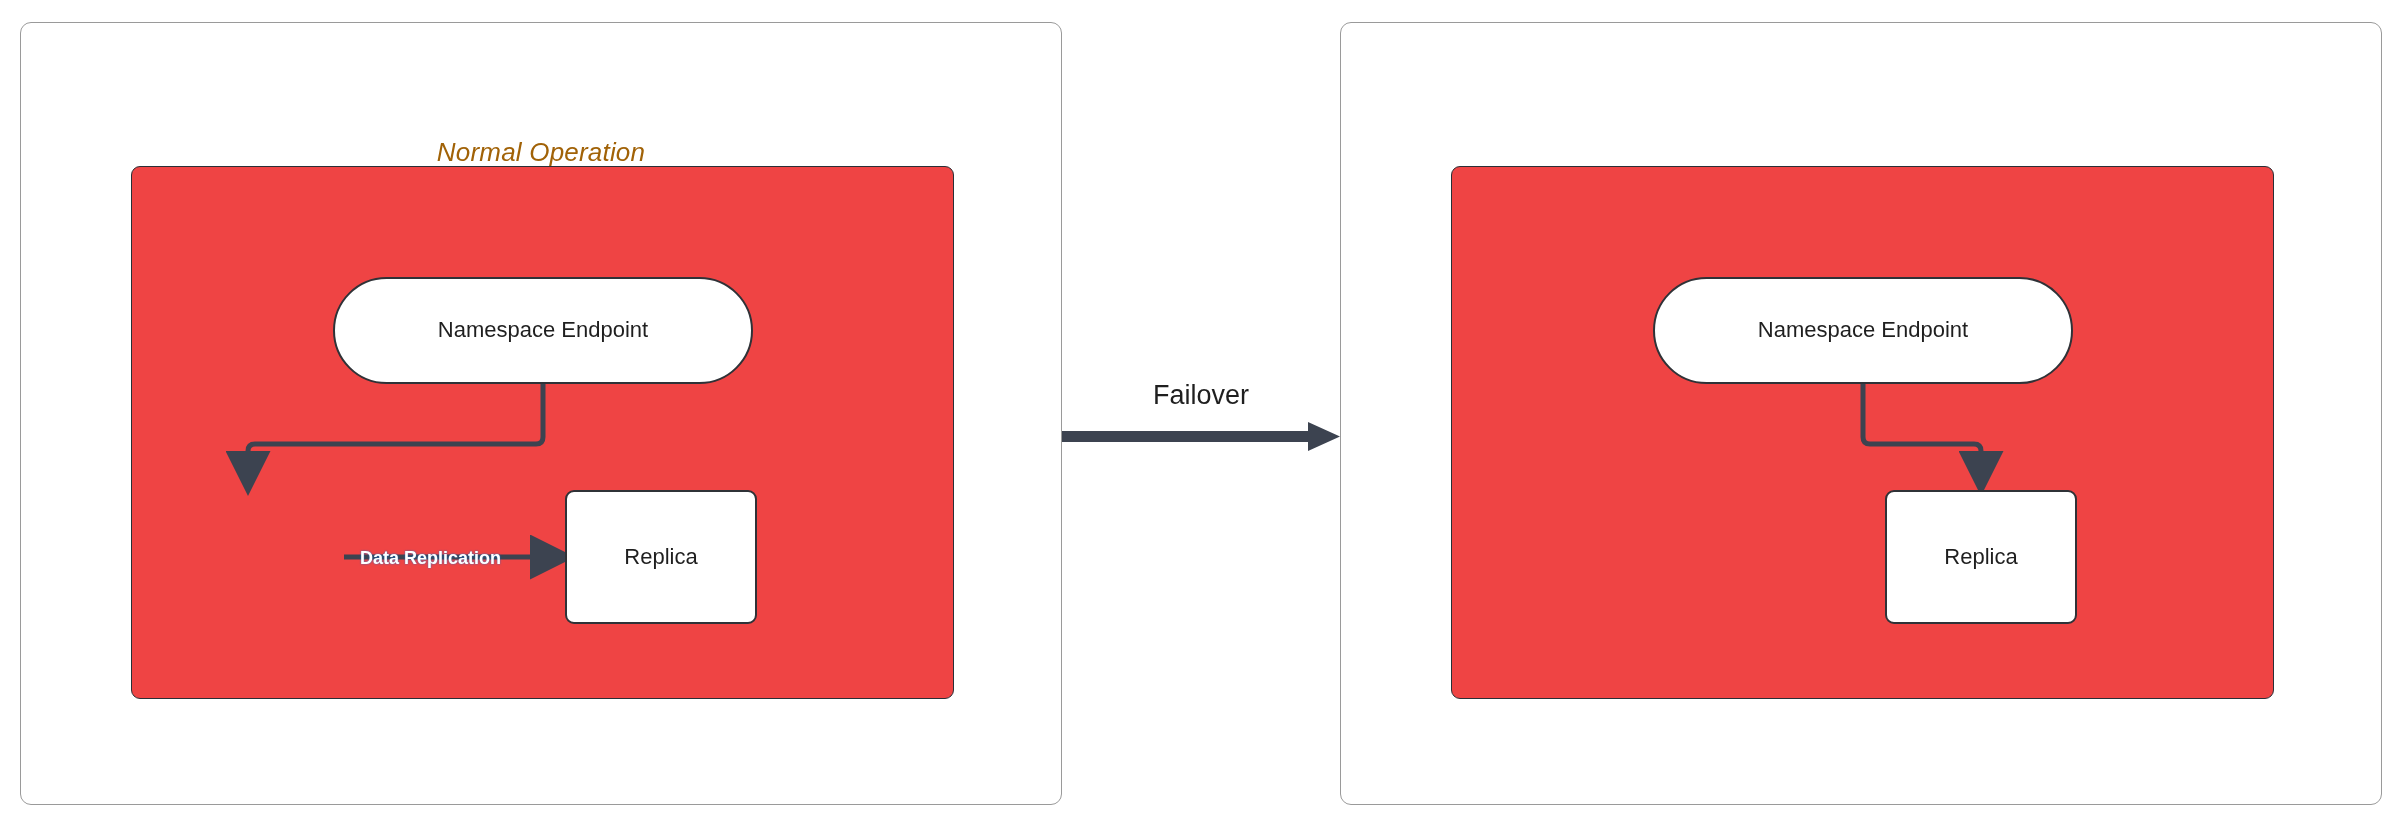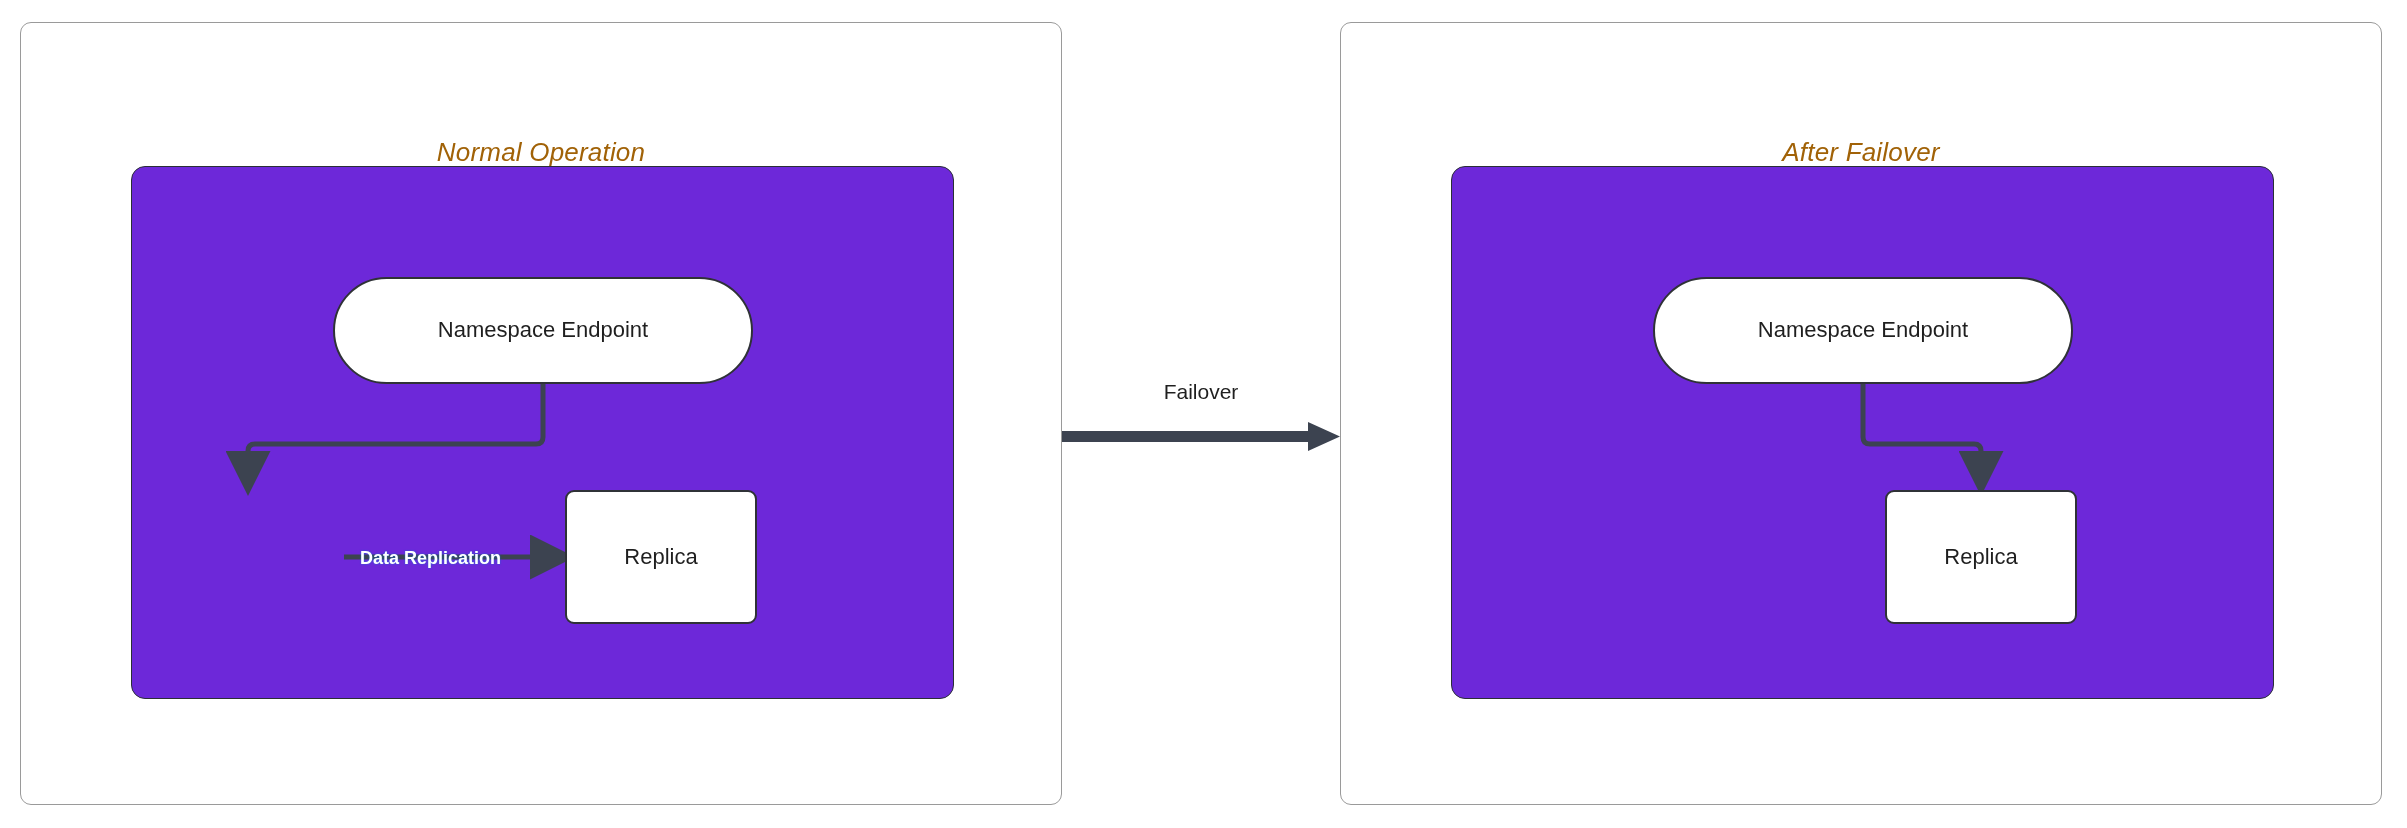--- a/index.html
+++ b/index.html
@@ -33,23 +33,23 @@
     font-size:26px;
     color:#a16207;
     letter-spacing:0.2px;
     white-space:nowrap;
     margin-top:28px;
   }
 
   
   .region{
     position:absolute;
-    background:#6d28d9;
+    background:#ef4444;
     border:1px solid #2a2f36;
-    border-radius:14px;
+    border-radius:9px;
     box-sizing:border-box;
   }
   #region-normal{left:110px;top:143px;width:823px;height:533px;}
   #region-failover{left:110px;top:143px;width:823px;height:533px;}
 
   
   .node{
     position:absolute;
     box-sizing:border-box;
     display:flex;
@@ -105,21 +105,21 @@
   #failover-group{
     position:absolute;
     left:1062px;top:380px;
     width:278px;height:120px;
     z-index:6;
   }
   #failover-label{
     position:absolute;
     top:0;left:0;right:0;
     text-align:center;
-    font-size:21px;
+    font-size:27px;
     color:#1f1f1f;
     white-space:nowrap;
   }
   #failover-arrow{
     position:absolute;
     left:0;top:40px;
     width:278px;height:34px;
     overflow:visible;
   }
 </style>
@@ -159,21 +159,20 @@
   </div>
 
   <div id="failover-group">
     <div id="failover-label">Failover</div>
     <svg id="failover-arrow" viewBox="0 0 278 34">
       <path d="M 0 11 L 246 11 L 246 2 L 278 16.5 L 246 31 L 246 22 L 0 22 z" fill="#3c4350"></path>
     </svg>
   </div>
 
   <div class="panel" id="panel-failover">
-    <div class="panel-title">After Failover</div>
 
     <div class="region" id="region-failover">
 
       <svg class="wires" viewBox="0 0 823 533">
         <defs>
           <marker id="ah-dark2" markerWidth="9" markerHeight="9" refX="5.2" refY="4.5" orient="auto">
             <path d="M0,0 L9,4.5 L0,9 z" fill="#3c4350"></path>
           </marker>
         </defs>
 

